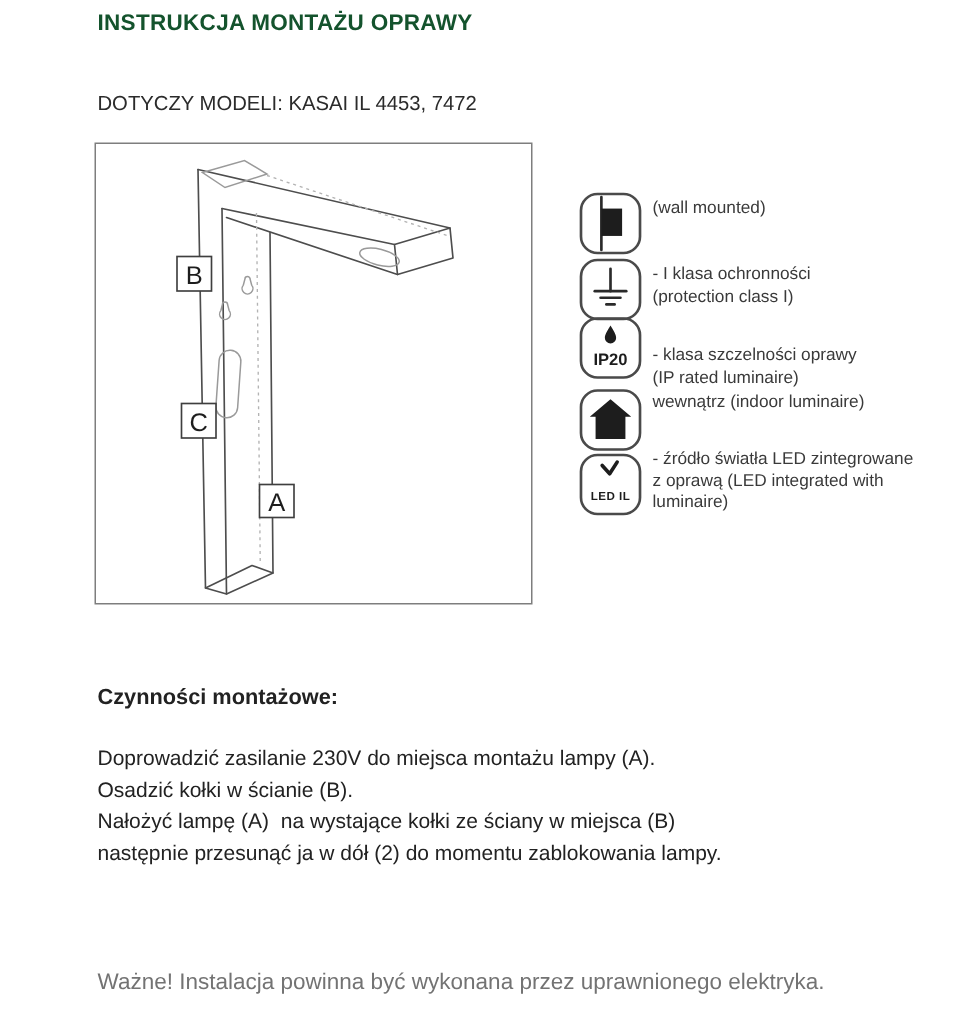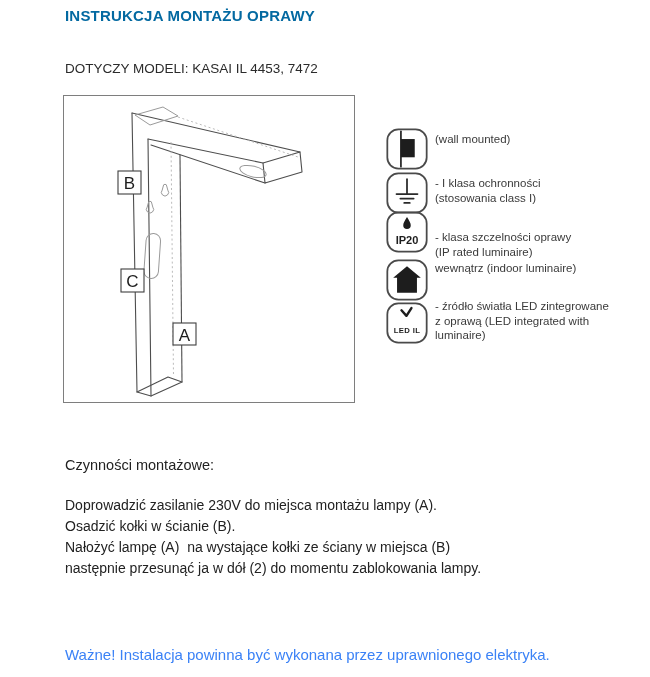--- a/index.html
+++ b/index.html
@@ -1,31 +1,31 @@
 <!DOCTYPE html>
 <html><head>
 <meta charset="utf-8">
 <style>
   html,body{margin:0;padding:0;}
   body{
     width:650px;height:677px;position:relative;background:#ffffff;
     font-family:"Liberation Sans", sans-serif;color:#2b2b2b;overflow:hidden;
   }
   .abs{position:absolute;}
-  .doc-title{left:65px;top:7px;font-size:15px;font-weight:700;color:#0369a1;letter-spacing:.2px;}
+  .doc-title{left:65px;top:7px;font-size:15px;font-weight:700;color:#14532d;letter-spacing:.2px;}
   .doc-subtitle{left:65px;top:25px;font-size:13.5px;color:#2b2b2b;margin-top:36px;}
   .diagram-frame{left:63px;top:95px;width:292px;height:308px;border:1px solid #7e7e7e;box-sizing:border-box;background:#fff;}
   .diagram-frame svg{display:block;width:100%;height:100%;}
   .legend-icon{left:386px;width:42px;height:38px;}
   .legend-text{left:435px;width:208px;font-size:11.5px;line-height:14.5px;color:#3a3a3a;}
   .legend-text .it{}
-  .steps-heading{left:65px;top:457px;font-size:14.5px;color:#222;}
+  .steps-heading{left:65px;top:457px;font-size:14.5px;color:#222;font-weight:bold;}
   .steps{left:65px;top:495px;font-size:14px;line-height:21px;color:#222;}
   .steps .step-line{white-space:pre;}
-  .warning{left:65px;top:646px;font-size:15px;color:#3b82f6;}
+  .warning{left:65px;top:646px;font-size:15px;color:#737373;}
   .lamp-line{stroke:#4d4d4d;stroke-width:1.1;fill:none;stroke-linecap:round;stroke-linejoin:round;}
   .lamp-light{stroke:#9a9a9a;stroke-width:1;fill:none;}
   .lamp-dot{stroke:#b3b3b3;stroke-width:.9;fill:none;stroke-dasharray:2 2.6;}
   .part-box{fill:#ffffff;stroke:#3f3f3f;stroke-width:1.1;}
   .part-letter{font-family:"Liberation Sans", sans-serif;font-size:17px;fill:#1d1d1d;text-anchor:middle;}
   .icon-frame{fill:none;stroke:#4a4a4a;stroke-width:1.6;}
   .icon-stroke{stroke:#2a2a2a;stroke-width:1.6;fill:none;stroke-linecap:round;}
   .icon-fill{fill:#1d1d1d;stroke:none;}
   .icon-badge{font-family:"Liberation Sans", sans-serif;font-weight:700;fill:#1d1d1d;text-anchor:middle;}
 </style>
@@ -112,21 +112,21 @@
     <path d="M14,7.5 L18.5,12.5 L23,5.5" stroke="#1d1d1d" stroke-width="2.2" fill="none" stroke-linecap="round" stroke-linejoin="round"></path>
     <text class="icon-badge" x="19" y="28.5" font-size="7" letter-spacing=".3">LED IL</text>
   </svg>
 </div>
 
 <div class="abs legend-text" style="top:132px">
   <div class="fline"><span class="it">(wall mounted)</span></div>
 </div>
 <div class="abs legend-text" style="top:176px">
   <div class="fline"><span>- I klasa ochronności</span></div>
-  <div class="fline"><span class="it">(stosowania class I)</span></div>
+  <div class="fline"><span class="it">(protection class I)</span></div>
 </div>
 <div class="abs legend-text" style="top:230px">
   <div class="fline"><span>- klasa szczelności oprawy</span></div>
   <div class="fline"><span class="it">(IP rated luminaire)</span></div>
 </div>
 <div class="abs legend-text" style="top:261px">
   <div class="fline"><span>wewnątrz </span><span class="it">(indoor luminaire)</span></div>
 </div>
 <div class="abs legend-text" style="top:299px">
   <div class="fline"><span>- źródło światła LED zintegrowane</span></div>

